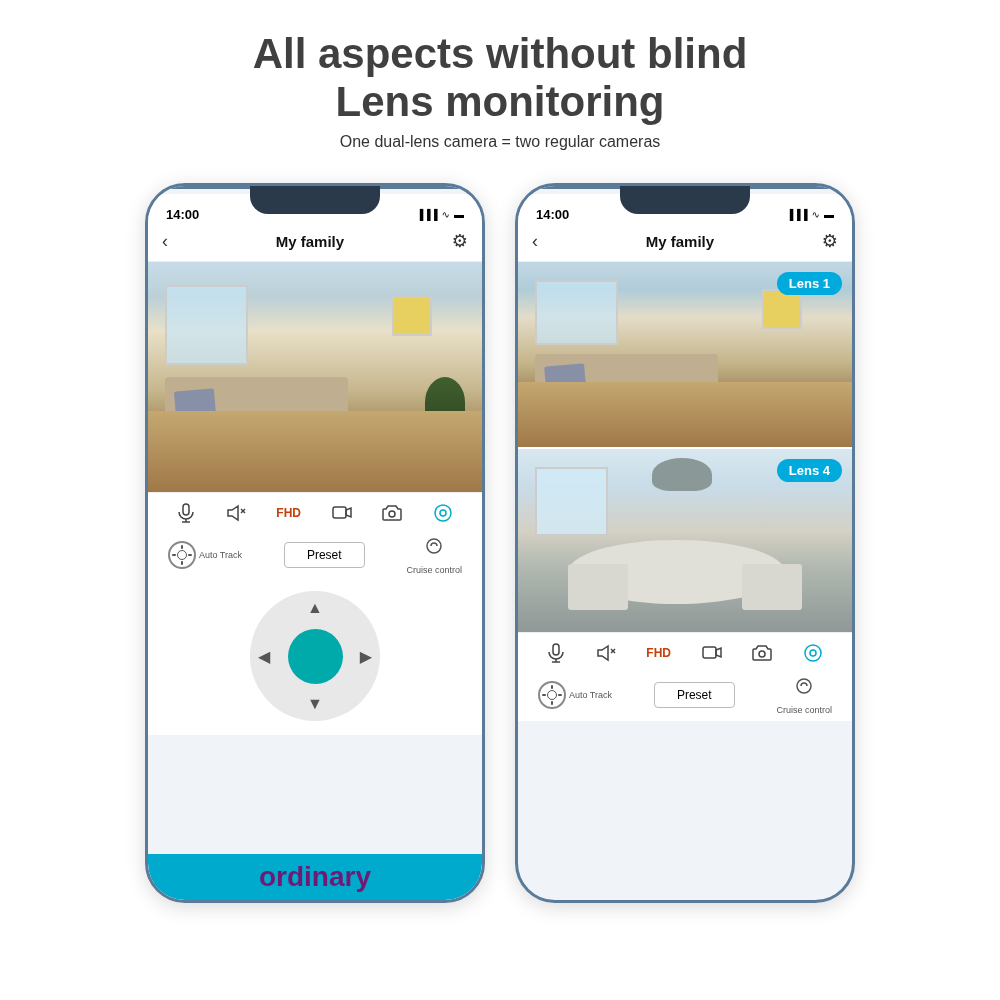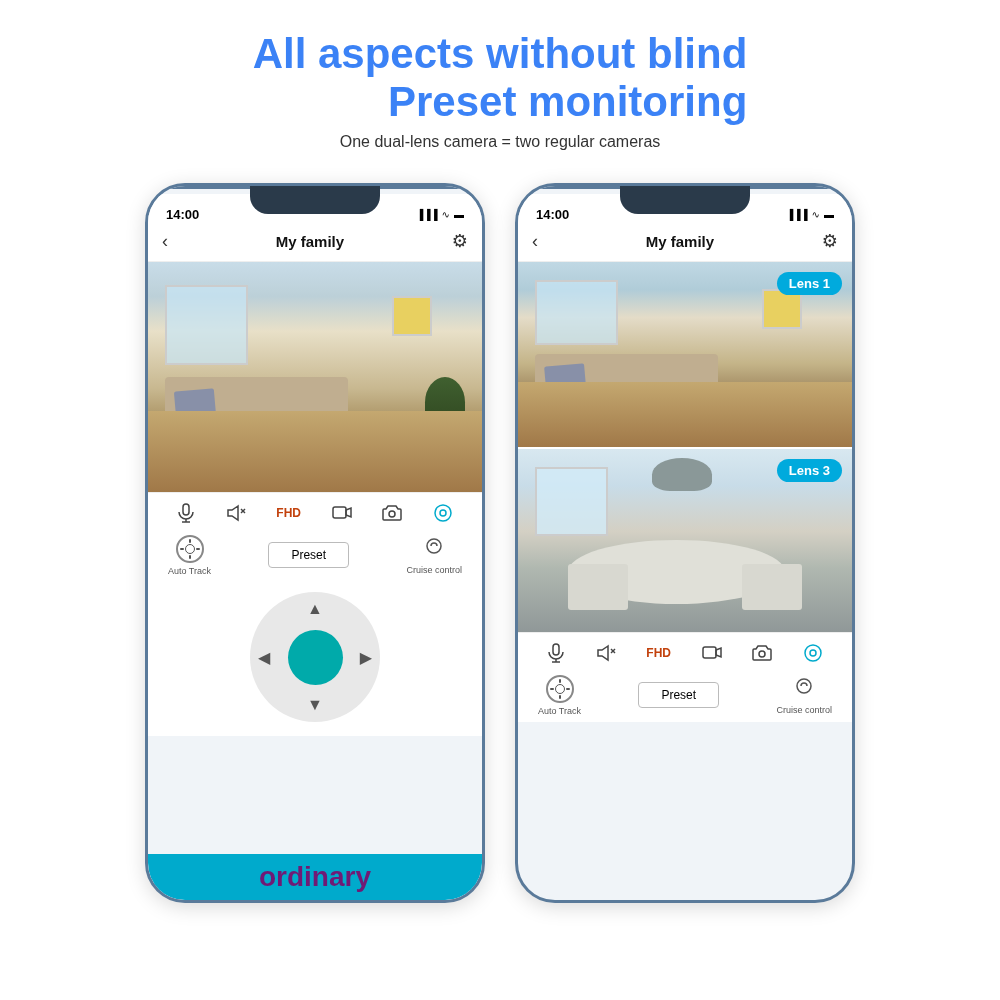--- a/index.html
+++ b/index.html
@@ -21,23 +21,22 @@
     }
 
     .headline {
       text-align: center;
       margin-bottom: 8px;
     }
 
     .headline-main {
       font-size: 42px;
       font-weight: 800;
-      color: #3b82f6;
+      color: #404040;
       line-height: 1.15;
-      text-align: right;
     }
 
     .headline-sub {
       font-size: 16px;
       font-weight: 400;
       color: #333;
       margin-top: 6px;
     }
 
     .phones-container {
@@ -258,21 +257,21 @@
 
     .controls-row {
       display: flex;
       justify-content: space-between;
       align-items: center;
       padding: 6px 20px;
     }
 
     .auto-track-btn {
       display: flex;
-      flex-direction: column;
+      flex-direction: row;
       align-items: center;
       gap: 3px;
     }
 
     .auto-track-icon {
       width: 28px;
       height: 28px;
       border: 2px solid #888;
       border-radius: 50%;
       display: flex;
@@ -562,21 +561,21 @@
     }
   </style>
 </head>
 <body>
 
 <div class="page-container">
 
   <div class="headline">
     <div class="headline-main">
       <span>All aspects without blind</span><br>
-      <span>Preset monitoring</span>
+      <span>Lens monitoring</span>
     </div>
     <div class="headline-sub">One dual-lens camera = two regular cameras</div>
   </div>
 
   <div class="phones-container">
 
     <div class="phone-frame">
       <div class="phone-side-btn-left"></div>
       <div class="phone-side-btn-right"></div>
       <div class="notch"></div>
@@ -742,21 +741,21 @@
           </div>
 
           <div class="camera-dual-bottom">
             <div class="room-scene-2b">
               <div class="scene-window-d"></div>
               <div class="scene-pendant"></div>
               <div class="scene-table-d"></div>
               <div class="scene-chair" style="left:15%;width:18%;height:25%;"></div>
               <div class="scene-chair" style="right:15%;width:18%;height:25%;"></div>
             </div>
-            <div class="lens-badge">Lens 3</div>
+            <div class="lens-badge">Lens 4</div>
           </div>
 
         </div>
 
         <div class="controls-area" style="position:relative;background:#fff;">
 
           <div class="controls-icons">
             <div class="ctrl-icon">
               <svg width="18" height="20" viewBox="0 0 18 20">
                   <rect x="6" y="1" width="6" height="11" rx="3" fill="none" stroke="#444" stroke-width="1.5"></rect>

